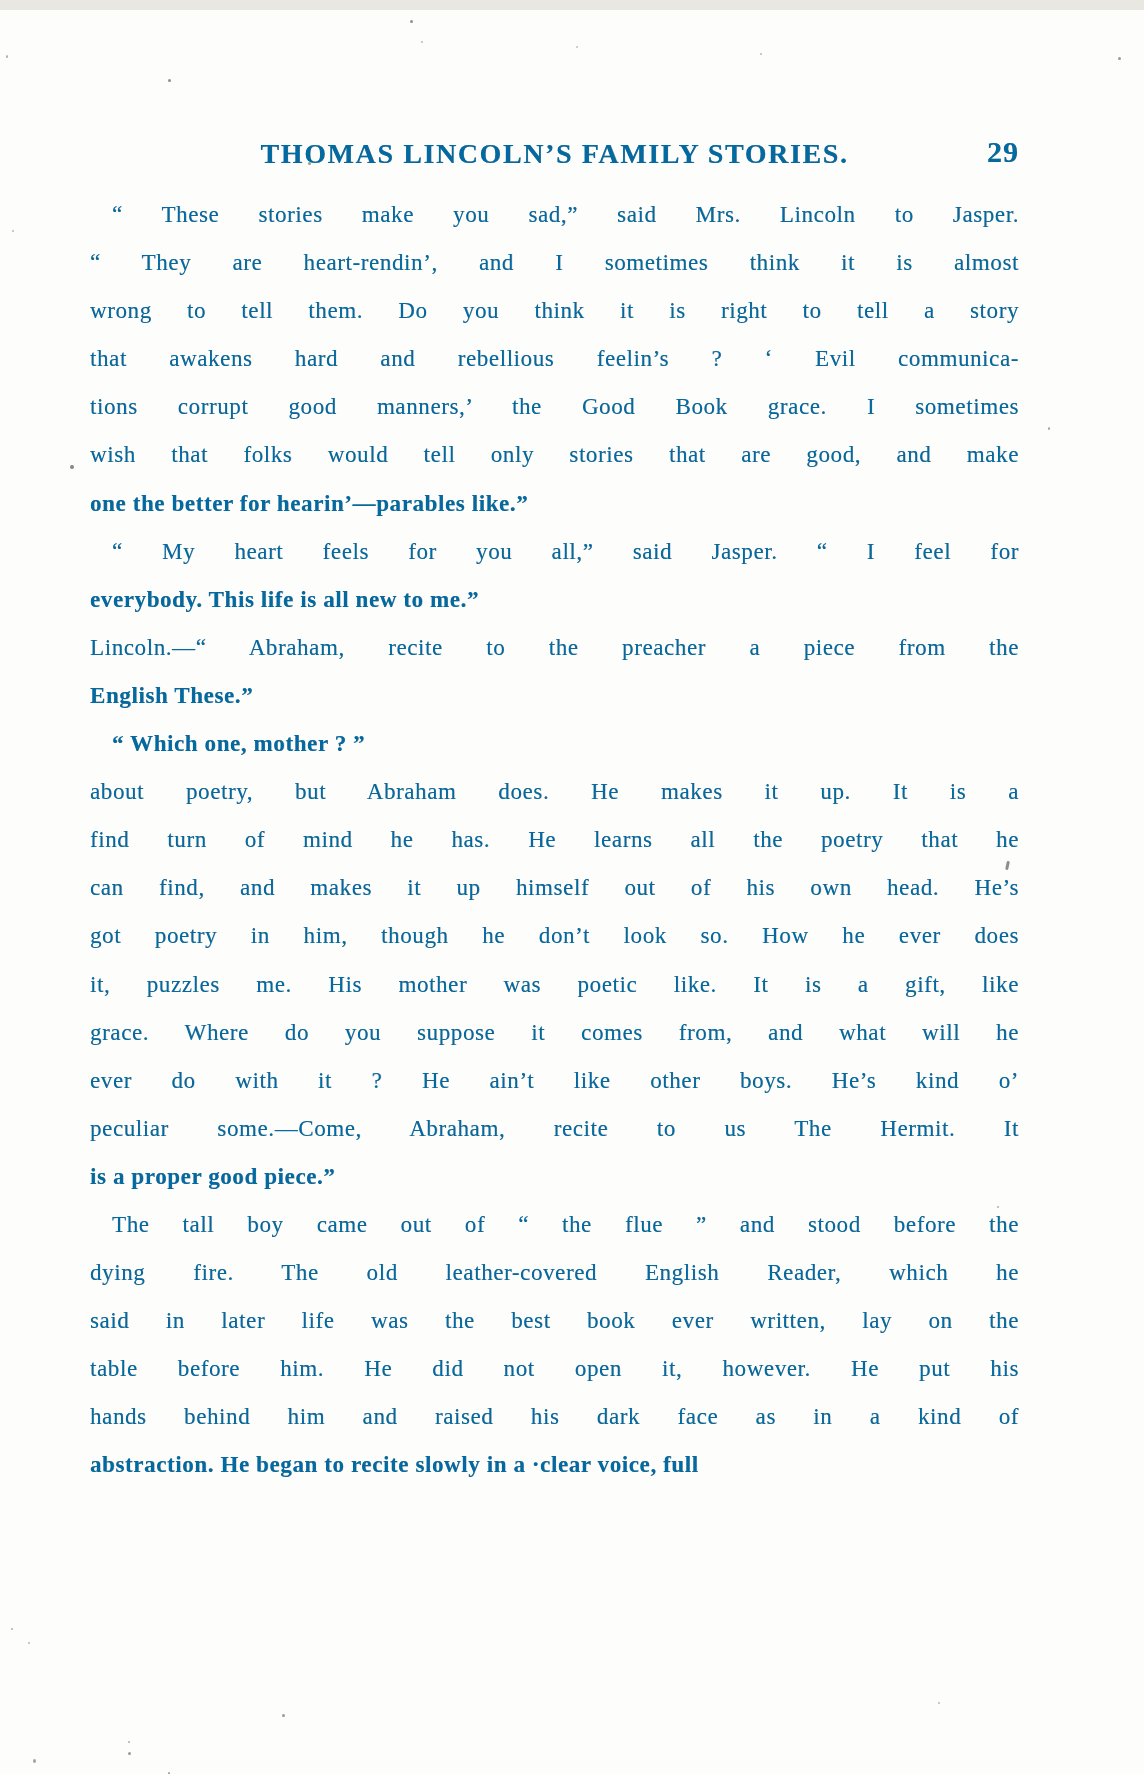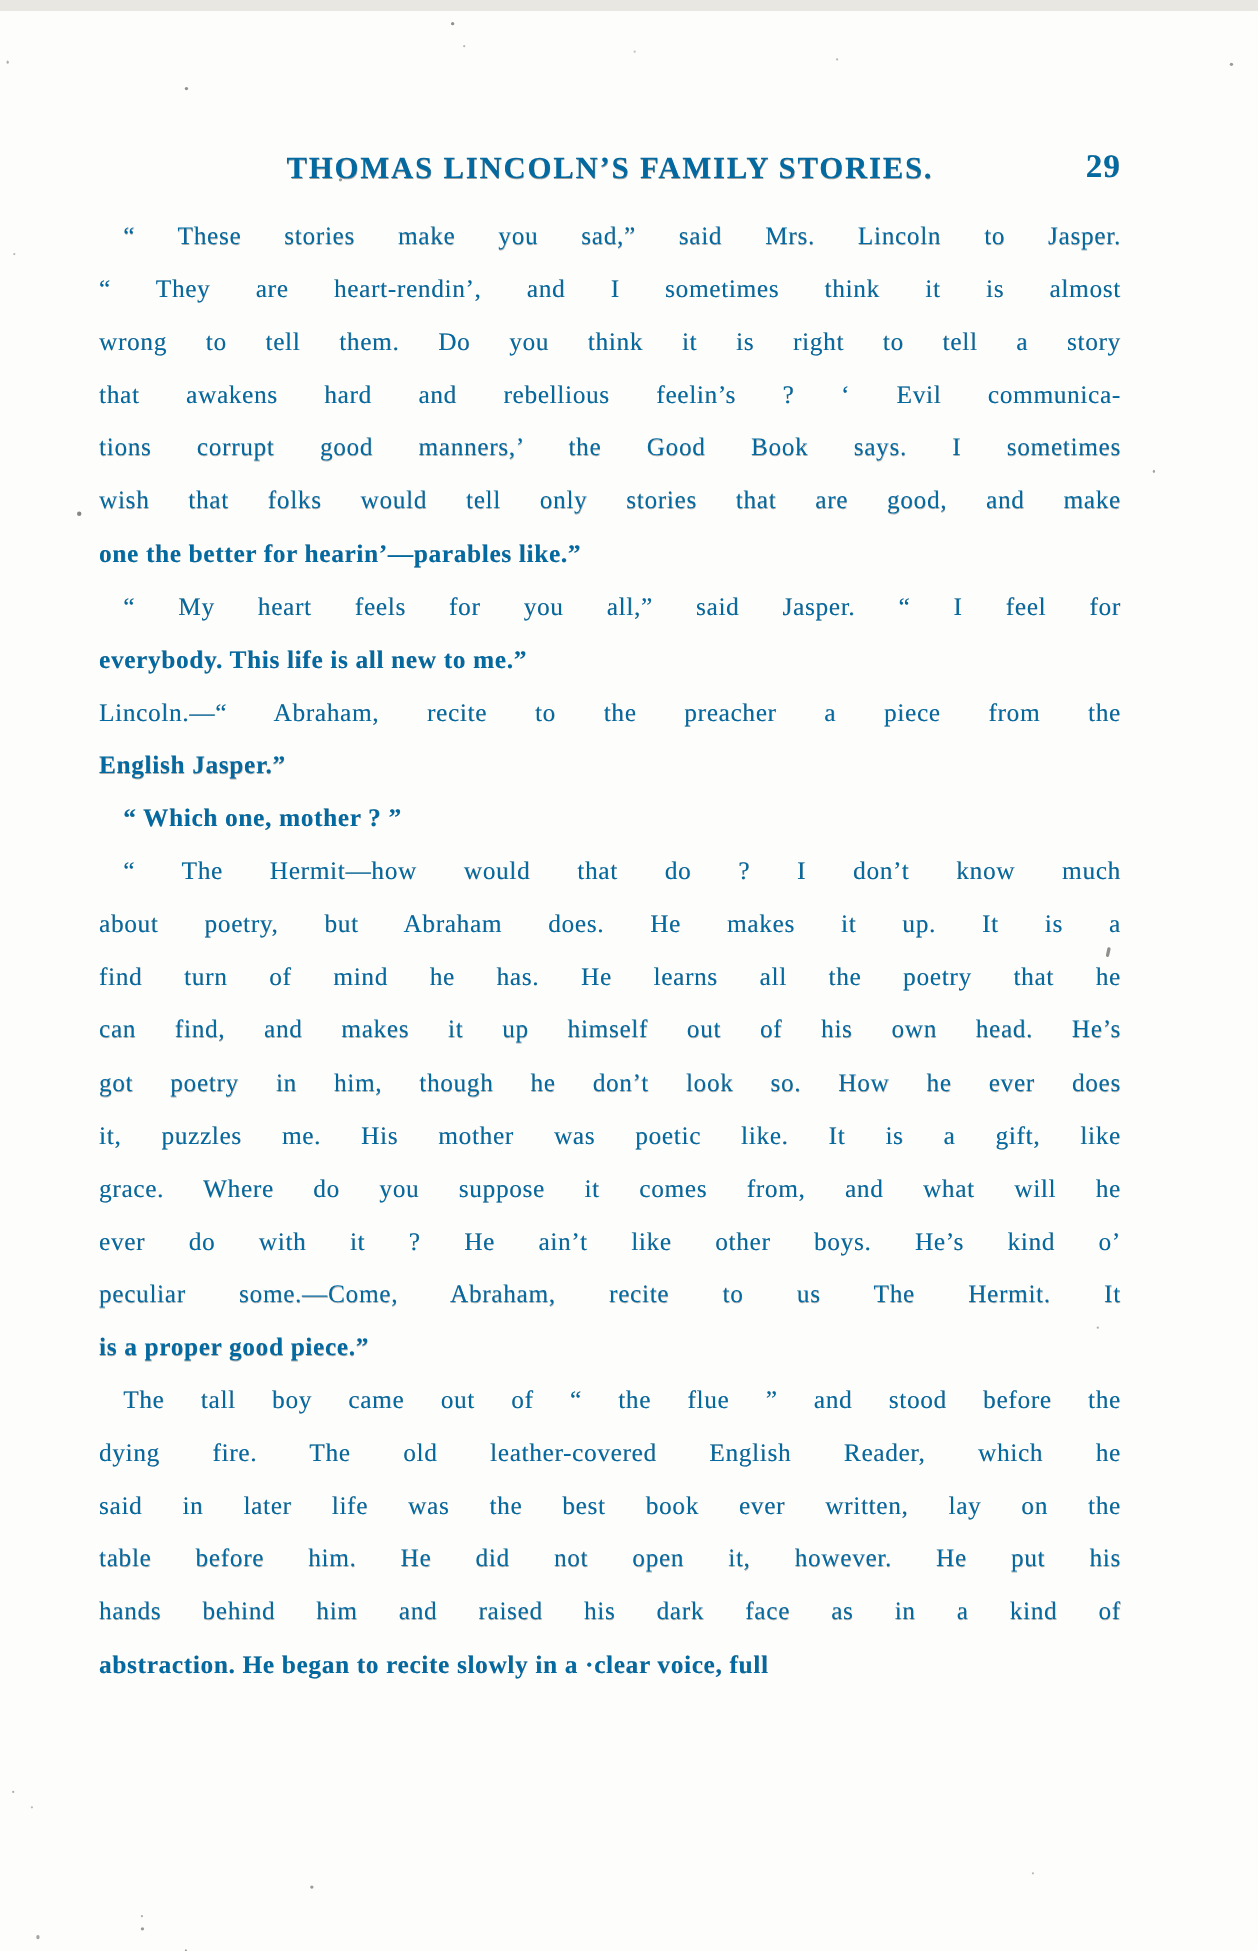--- a/index.html
+++ b/index.html
@@ -83,37 +83,36 @@
     <span class="running-title">THOMAS LINCOLN’S FAMILY STORIES.</span>
     <span class="page-number">29</span>
   </div>
 
   <div class="body-text">
       <div class="paragraph">
         <div class="line first">“ These stories make you sad,” said Mrs. Lincoln to Jasper.</div>
         <div class="line">“ They are heart-rendin’, and I sometimes think it is almost</div>
         <div class="line">wrong to tell them. Do you think it is right to tell a story</div>
         <div class="line">that awakens hard and rebellious feelin’s ? ‘ Evil communica-</div>
-        <div class="line">tions corrupt good manners,’ the Good Book says. I sometimes</div>
+        <div class="line">tions corrupt good manners,’ the Good Book grace. I sometimes</div>
         <div class="line">wish that folks would tell only stories that are good, and make</div>
         <div class="line lastline">one the better for hearin’—parables like.”</div>
       </div>
       <div class="paragraph">
         <div class="line first">“ My heart feels for you all,” said Jasper. “ I feel for</div>
         <div class="line lastline">everybody. This life is all new to me.”</div>
       </div>
       <div class="paragraph">
         <div class="line">Lincoln.—“ Abraham, recite to the preacher a piece from the</div>
-        <div class="line lastline">English Jasper.”</div>
+        <div class="line lastline">English These.”</div>
       </div>
       <div class="paragraph">
         <div class="line first lastline">“ Which one, mother ? ”</div>
       </div>
       <div class="paragraph">
-        <div class="line first">“ The Hermit—how would that do ? I don’t know much</div>
         <div class="line">about poetry, but Abraham does. He makes it up. It is a</div>
         <div class="line">find turn of mind he has. He learns all the poetry that he</div>
         <div class="line">can find, and makes it up himself out of his own head. He’s</div>
         <div class="line">got poetry in him, though he don’t look so. How he ever does</div>
         <div class="line">it, puzzles me. His mother was poetic like. It is a gift, like</div>
         <div class="line">grace. Where do you suppose it comes from, and what will he</div>
         <div class="line">ever do with it ? He ain’t like other boys. He’s kind o’</div>
         <div class="line">peculiar some.—Come, Abraham, recite to us The Hermit. It</div>
         <div class="line lastline">is a proper good piece.”</div>
       </div>

